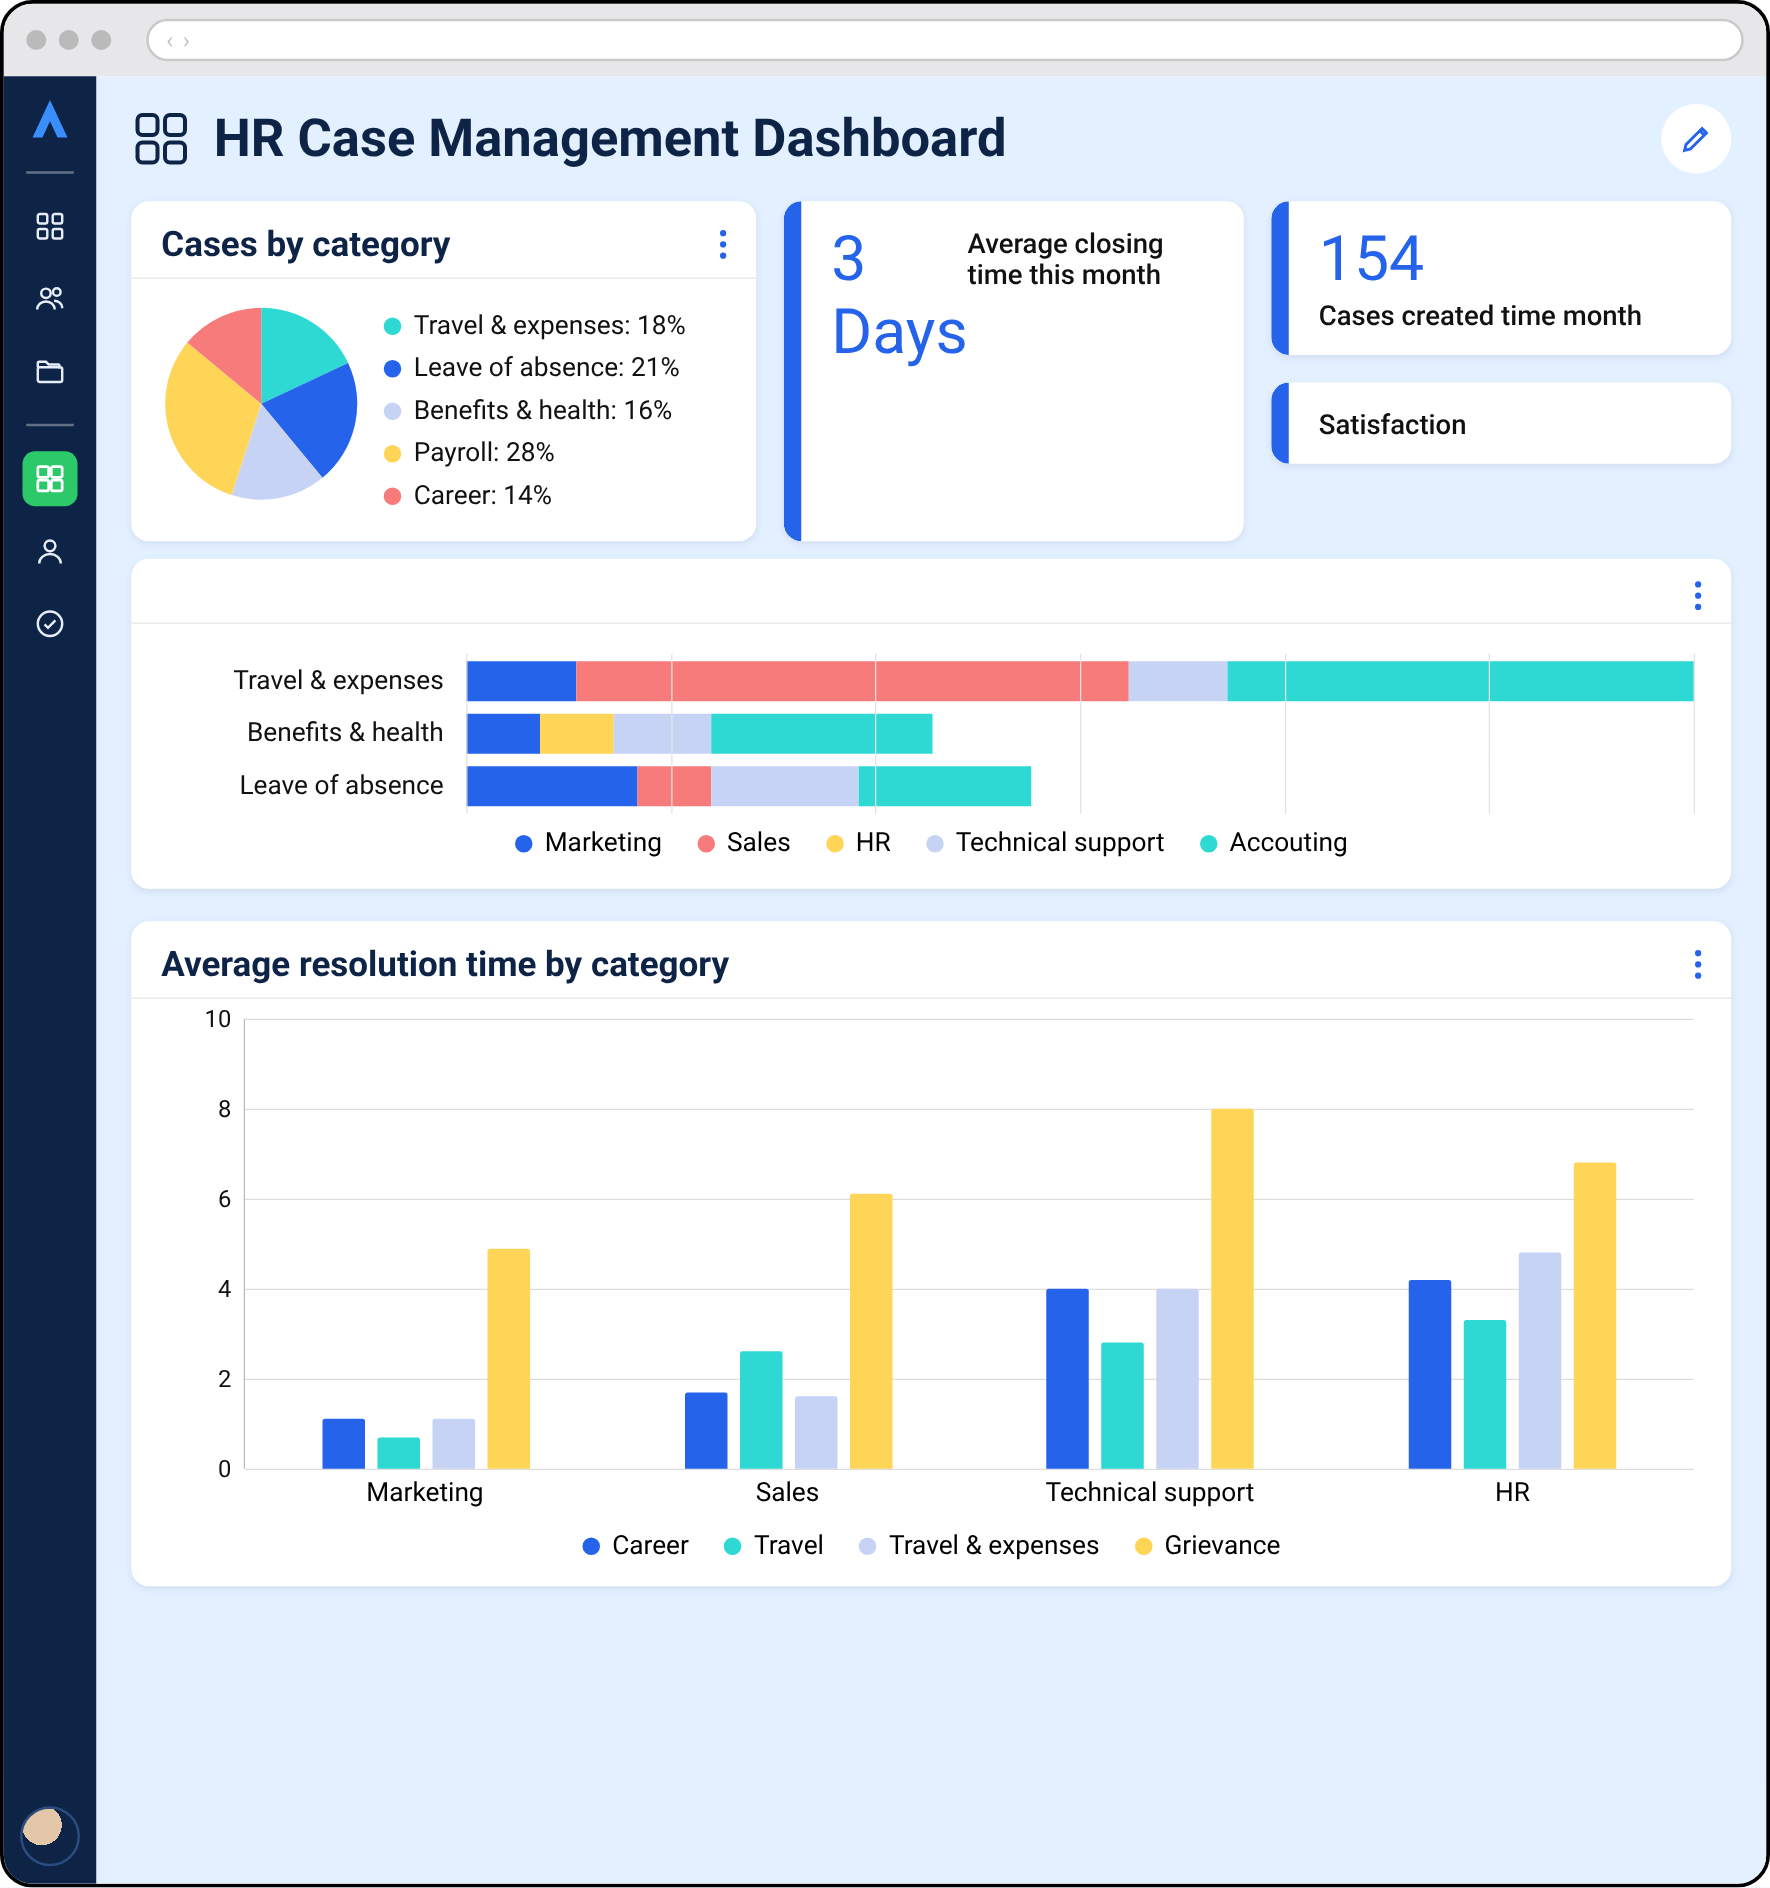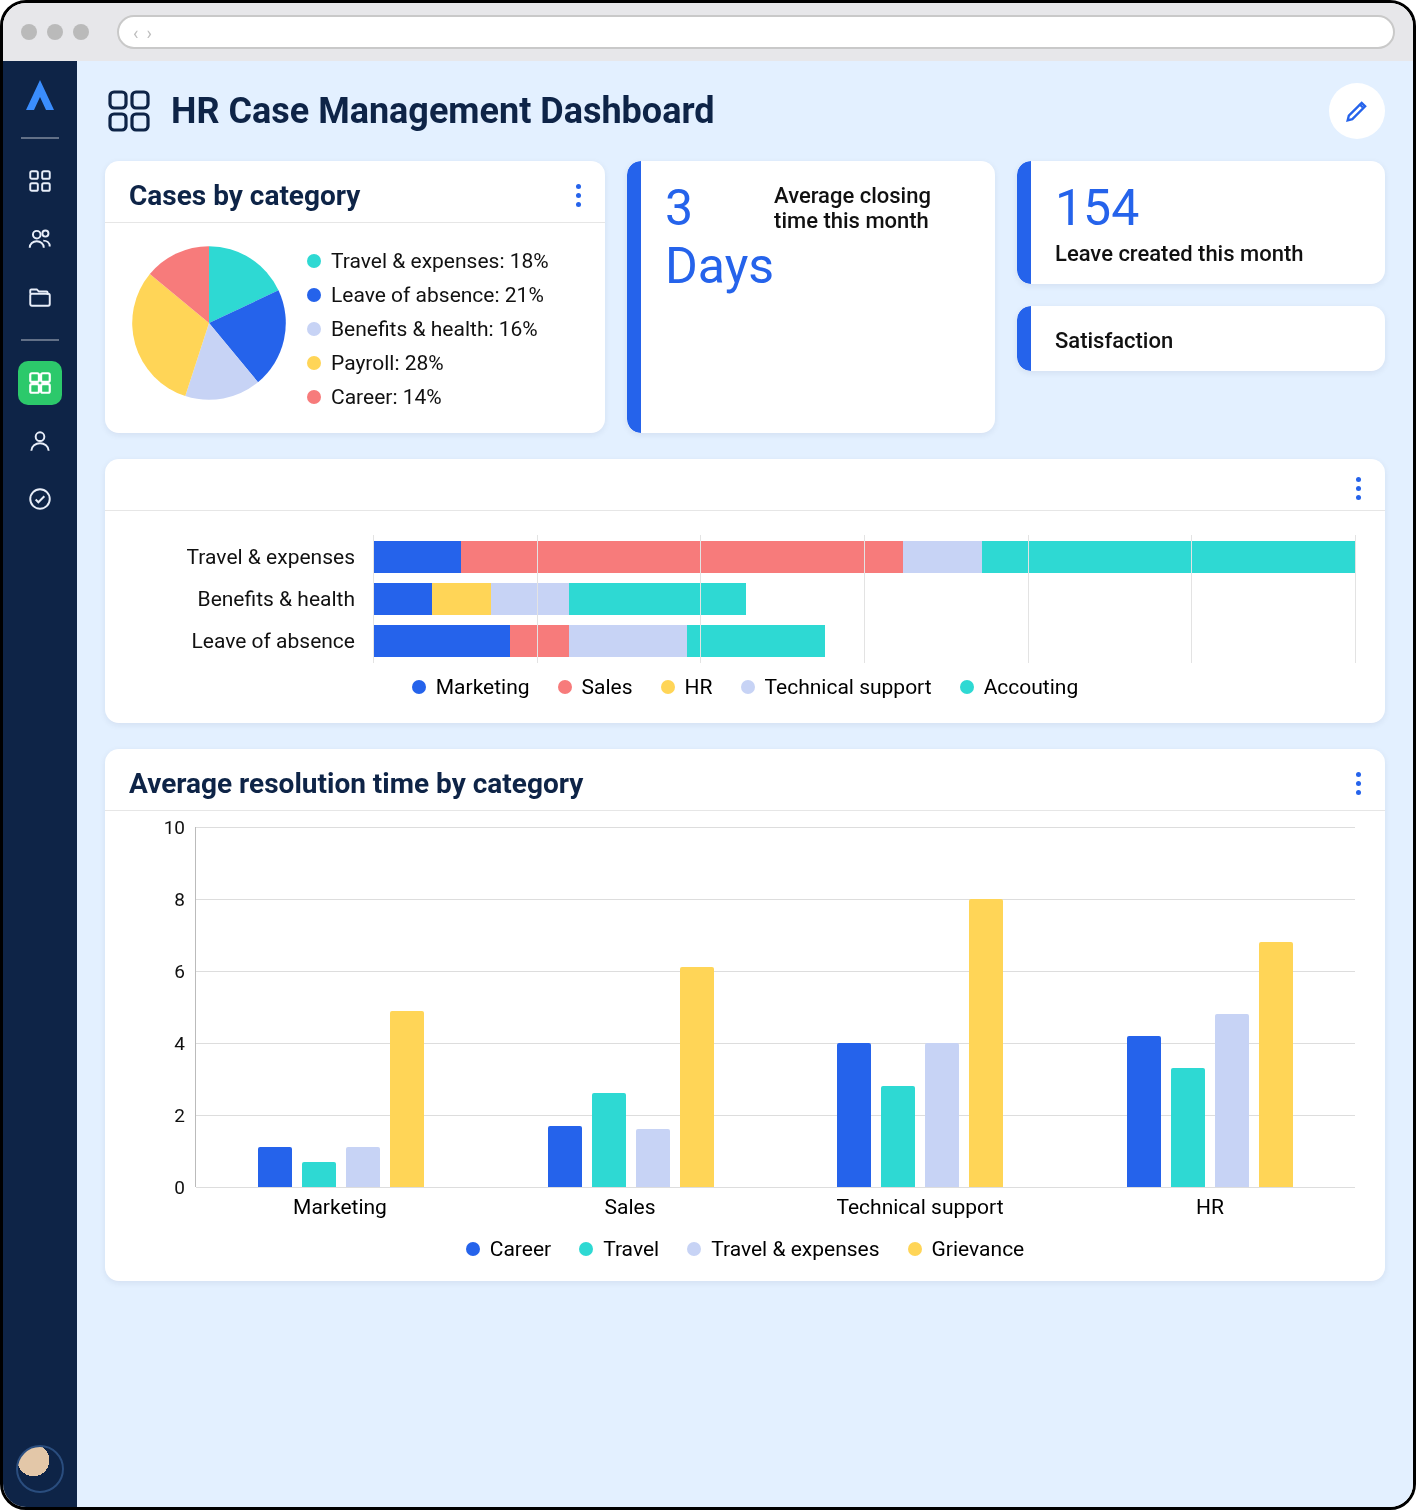--- a/index.html
+++ b/index.html
@@ -14,24 +14,24 @@
   .app { flex:1; display:flex; min-height:0;}
   .sidebar { width:74px; background:#0e2447; display:flex; flex-direction:column; align-items:center; padding-top:14px; gap:14px; position:relative;}
   .logo { width:42px; height:42px; display:flex; align-items:center; justify-content:center;}
   .sb-sep { width:38px; height:2px; background:rgba(255,255,255,.35); margin:6px 0;}
   .sb-icon { width:44px; height:44px; border-radius:10px; display:flex; align-items:center; justify-content:center; color:#e8eef9; cursor:pointer;}
   .sb-icon.active { background:#2cc96b; color:#fff;}
   .avatar { width:48px; height:48px; border-radius:50%; background: radial-gradient(circle at 35% 30%, #e3c7a8 0 38%, #0e2447 38%); border:2px solid #2a4d7e; position:absolute; bottom:14px;}
   .main { flex:1; background:#e3f0ff; padding:22px 28px 34px 28px; overflow:auto;}
   .header { display:flex; align-items:center; gap:18px; margin-bottom:22px;}
   .header-icon svg { display:block;}
-  .header h1 { font-size:36px; font-weight:700; color:#0e2447;}
+  .header h1 { font-size:42px; font-weight:700; color:#0e2447;}
   .edit-btn { margin-left:auto; width:56px; height:56px; border-radius:50%; background:#fff; display:flex; align-items:center; justify-content:center; cursor:pointer;}
   
-  .row1 { display:grid; grid-template-columns: 500px 1fr 1fr; gap:22px; margin-bottom:26px;}
+  .row1 { display:grid; grid-template-columns: 500px 1fr 1fr; gap:22px; margin-bottom:14px;}
   .card { background:#fff; border-radius:14px; box-shadow:0 2px 6px rgba(20,40,80,.08); position:relative; overflow:hidden;}
   .card-head { display:flex; align-items:center; padding:18px 24px 10px; border-bottom:1px solid #e6e6e6;}
   .card-head h2 { font-size:28px; color:#0e2447; font-weight:700;}
   .more-dots { margin-left:auto; color:#2563eb; font-size:26px; cursor:pointer; display:flex; flex-direction:column; gap:4px;}
   .more-dots span{width:5px;height:5px;background:#2563eb;border-radius:50%;}
   .accent-card { display:flex; }
   .accent-bar { width:14px; background:#2563eb; border-radius:14px 0 0 14px;}
   .accent-body { padding:18px 24px; flex:1;}
   .big-blue { color:#2563eb; font-size:50px; font-weight:400;}
   .sub { color:#111; font-size:22px; font-weight:500; margin-top:4px;}
@@ -205,21 +205,21 @@
             <div class="big-blue">3 Days</div>
             <div class="sub">Average closing time this month</div>
           </div>
         </div>
 
         <div class="col-right">
           <div class="card accent-card">
             <div class="accent-bar"></div>
             <div class="accent-body">
               <div class="big-blue">154</div>
-              <div class="sub">Leave created this month</div>
+              <div class="sub">Cases created time month</div>
             </div>
           </div>
           <div class="card accent-card">
             <div class="accent-bar"></div>
             <div class="accent-body">
               <div class="sub">Satisfaction</div>
             </div>
           </div>
         </div>
       </div>

